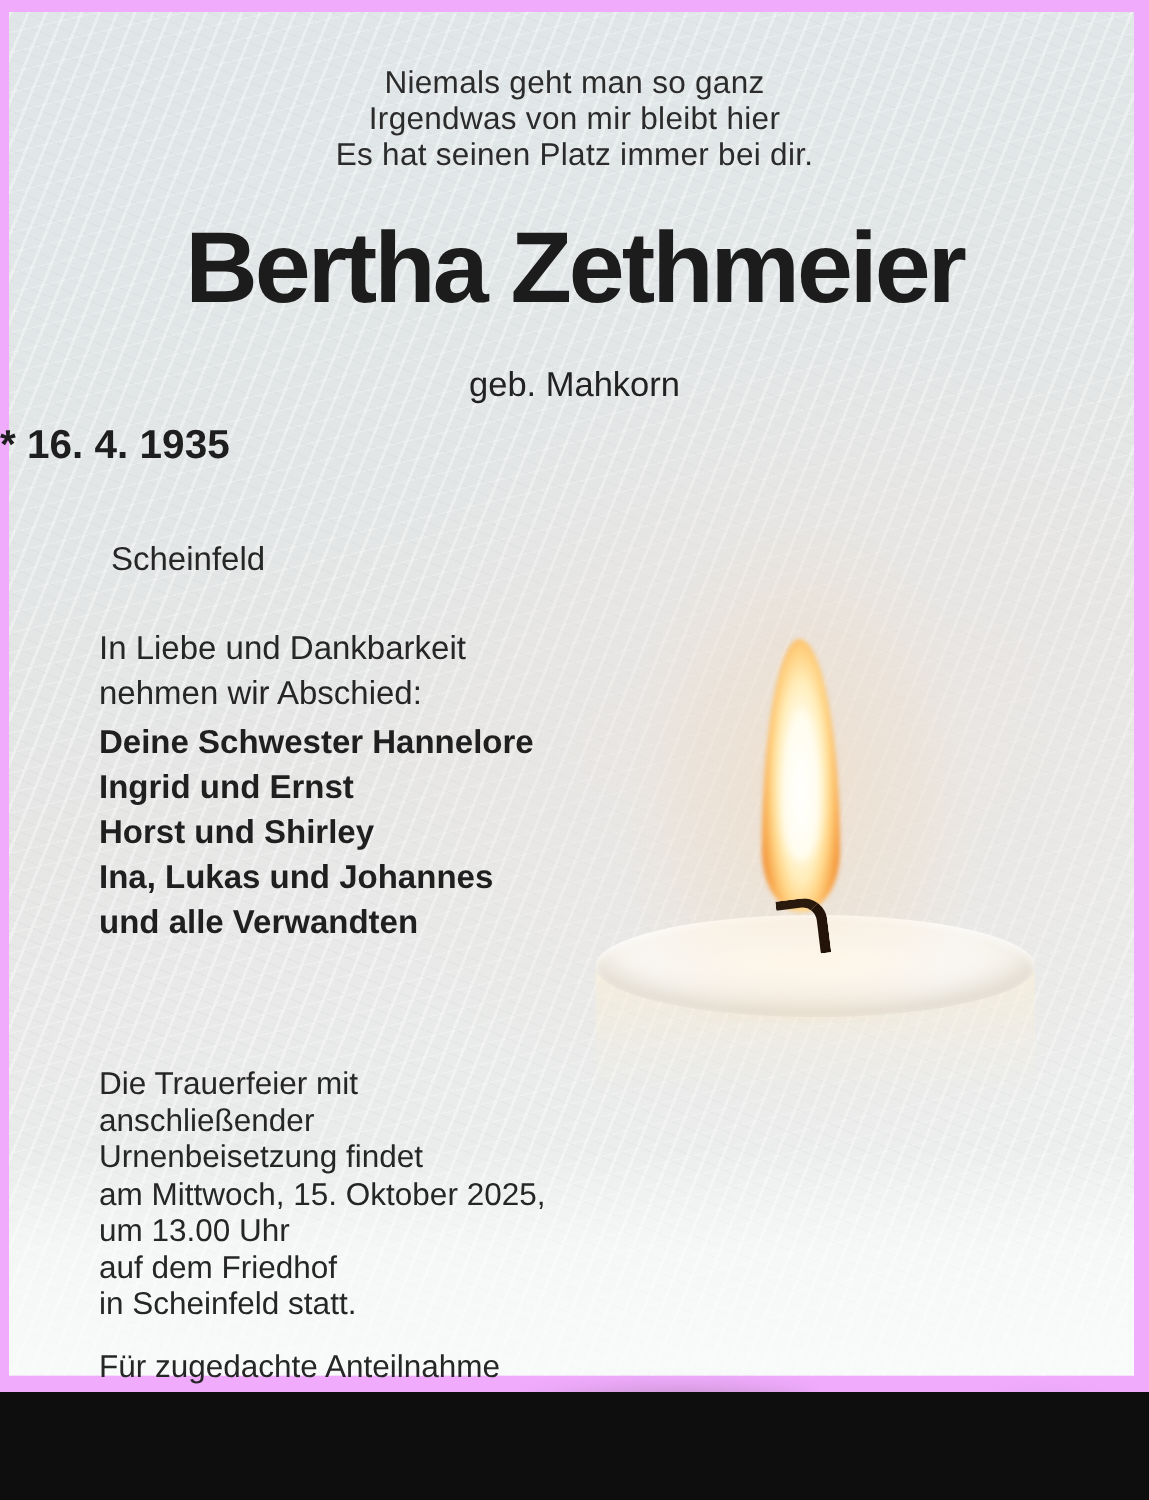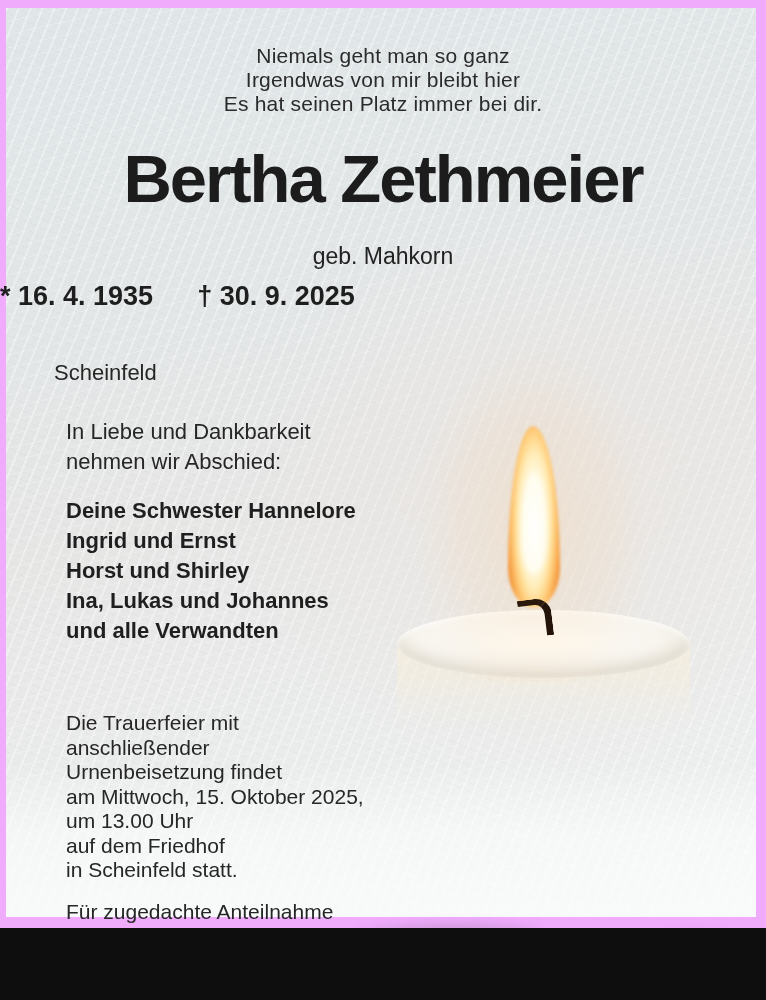--- a/index.html
+++ b/index.html
@@ -87,23 +87,23 @@
     transform:rotate(-7deg);
   }
   
   .txt{position:absolute;color:#262626;z-index:5;}
   .center{left:0;right:0;text-align:center;}
   .verse{top:44px;font-size:21px;line-height:24px;letter-spacing:0.2px;color:#2b2b2b;}
   .name{top:140px;font-size:67px;font-weight:bold;letter-spacing:-2px;color:#1c1c1c;}
   .maiden{top:243px;font-size:23px;font-weight:normal;color:#222;}
   .dates{top:281px;font-size:27px;font-weight:bold;color:#1e1e1e;
          display:flex;justify-content:center;gap:44px;}
-  .place{left:54px;top:360px;font-size:22px;}
+  .place{left:74px;top:360px;font-size:22px;}
   .intro{left:66px;top:417px;font-size:22px;line-height:30px;}
-  .mourners{left:66px;top:480px;font-size:22px;line-height:30px;font-weight:bold;color:#1f1f1f;margin-top:16px;}
+  .mourners{left:66px;top:480px;font-size:22px;line-height:30px;font-weight:bold;color:#1f1f1f;}
   .funeral{left:66px;top:711px;font-size:21px;line-height:24.5px;}
   .thanks{left:66px;top:899px;font-size:21px;line-height:25px;}
 </style>
 </head>
 <body>
 
 <div class="page">
 
   <div class="paper"></div>
   <div class="surface-light"></div>
@@ -124,21 +124,20 @@
     <div>Niemals geht man so ganz</div>
     <div>Irgendwas von mir bleibt hier</div>
     <div>Es hat seinen Platz immer bei dir.</div>
   </div>
 
   <div class="txt center name">Bertha Zethmeier</div>
   <div class="txt center maiden">geb. Mahkorn</div>
 
   <div class="txt dates">
     <span>* 16. 4. 1935</span>
-    <span>† 30. 9. 2025</span>
   </div>
 
   <div class="txt place">Scheinfeld</div>
 
   <div class="txt intro">
     <div>In Liebe und Dankbarkeit</div>
     <div>nehmen wir Abschied:</div>
   </div>
 
   <div class="txt mourners">

